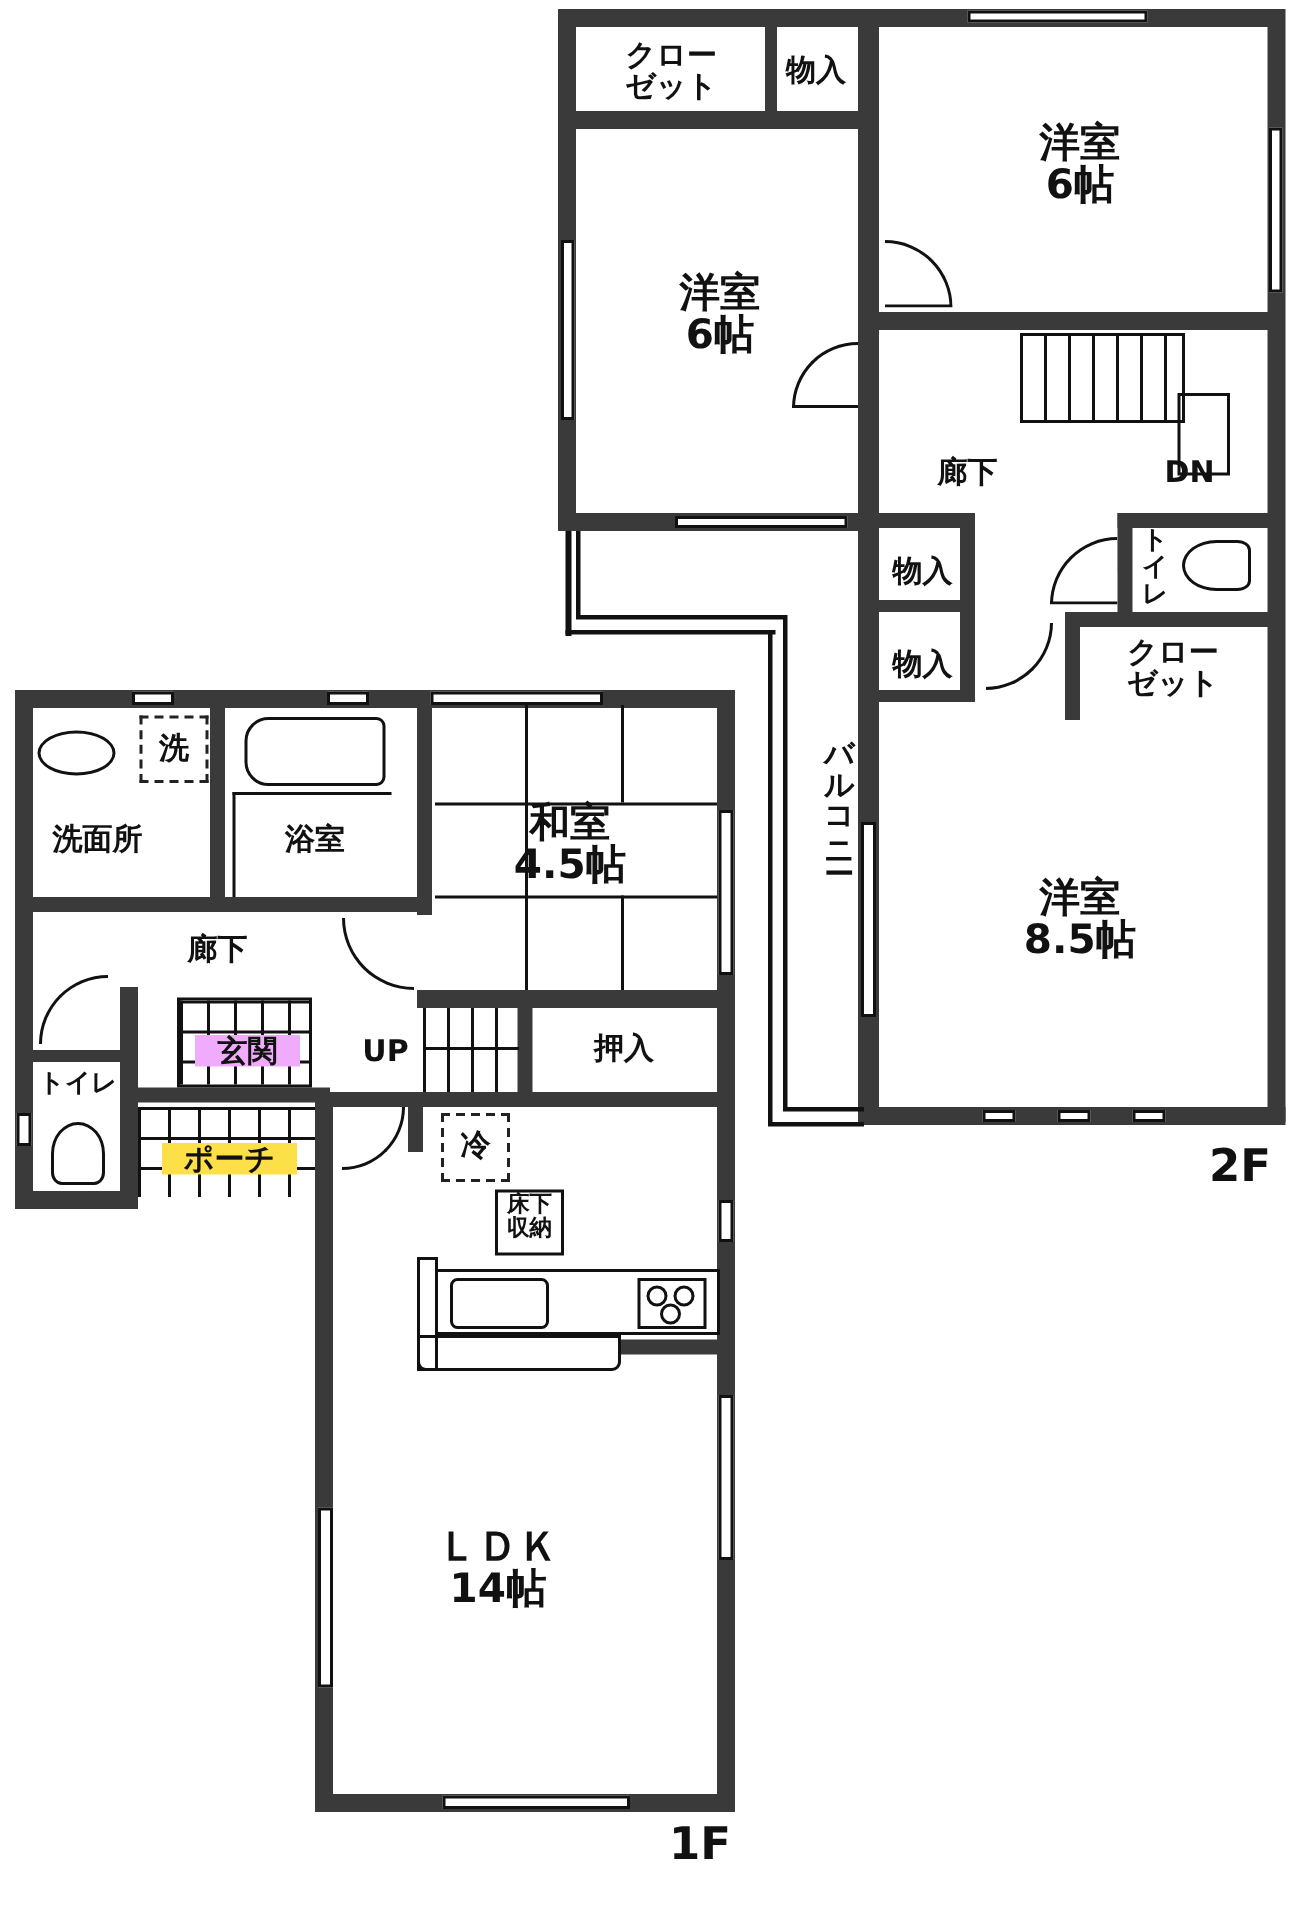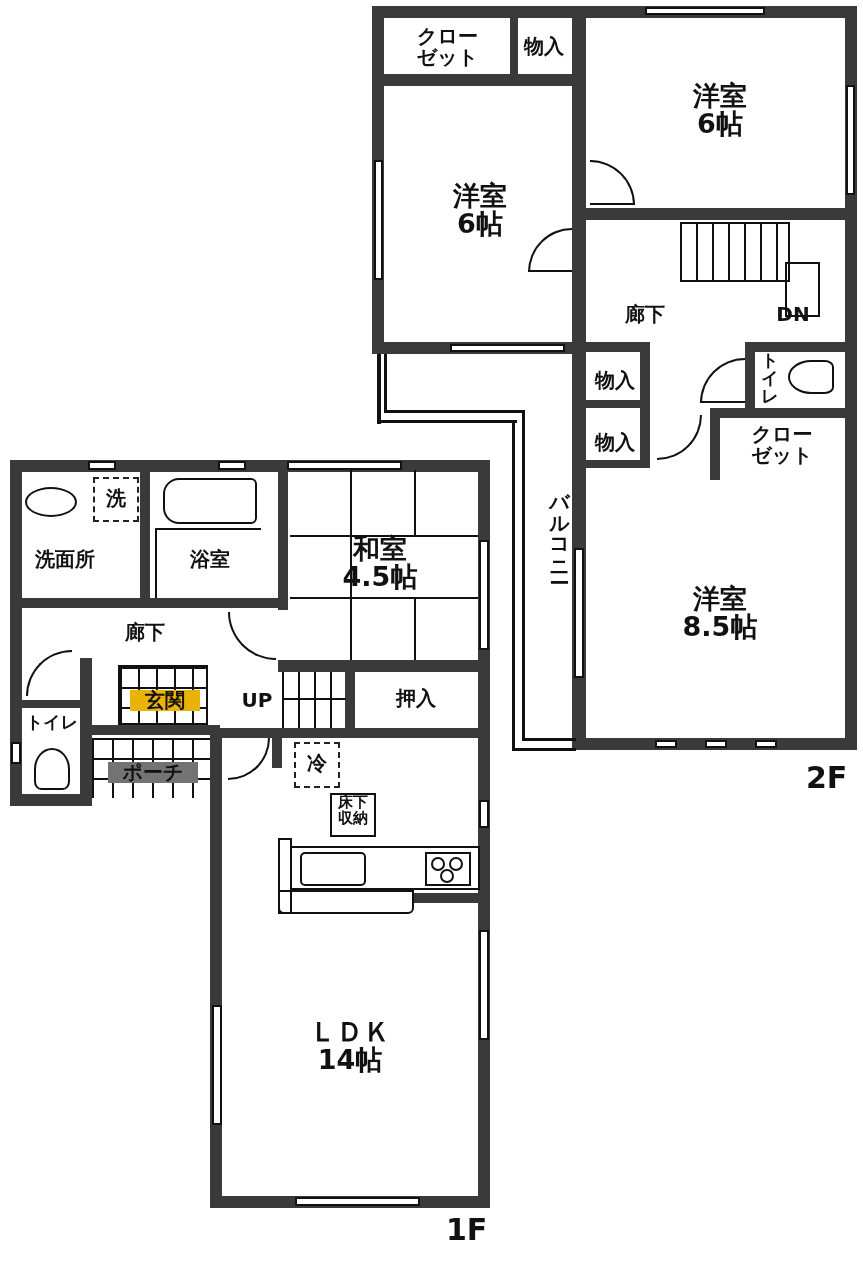--- a/index.html
+++ b/index.html
@@ -189,23 +189,23 @@
 <div class="abs" style="left:278px;top:838px;width:14px;height:76px;border:2px solid #111;"></div>
 <div class="abs" style="left:278px;top:890px;width:136px;height:24px;border:2px solid #111;border-radius:0 0 6px 6px;"></div>
 
 <div class="label lbl-md" style="left:15px;top:549px;width:100px;">洗面所</div>
 <div class="label lbl-md" style="left:175px;top:549px;width:70px;">浴室</div>
 <div class="label lbl-lg" style="left:320px;top:535px;width:120px;">
   <div>和室</div>
   <div>4.5帖</div>
 </div>
 <div class="label lbl-md" style="left:110px;top:622px;width:70px;">廊下</div>
-<div class="label lbl-md" style="left:130px;top:690px;width:70px;background:#eab308;">玄関</div>
+<div class="label lbl-md" style="left:130px;top:690px;width:70px;background:#f0abfc;">玄関</div>
 <div class="label lbl-md" style="left:232px;top:690px;width:50px;">UP</div>
 <div class="label lbl-md" style="left:356px;top:688px;width:120px;">押入</div>
 <div class="label lbl-sm" style="left:24px;top:714px;width:56px;">トイレ</div>
-<div class="label lbl-md" style="left:108px;top:762px;width:90px;background:#737373;">ポーチ</div>
-<div class="label lbl-lg" style="left:290px;top:1018px;width:120px;">
+<div class="label lbl-md" style="left:108px;top:762px;width:90px;background:#fde047;">ポーチ</div>
+<div class="label lbl-lg" style="left:272px;top:1018px;width:120px;">
   <div>ＬＤＫ</div>
   <div>14帖</div>
 </div>
 
 <div class="floor" style="left:446px;top:1212px;">1F</div>
 
 </body></html>

